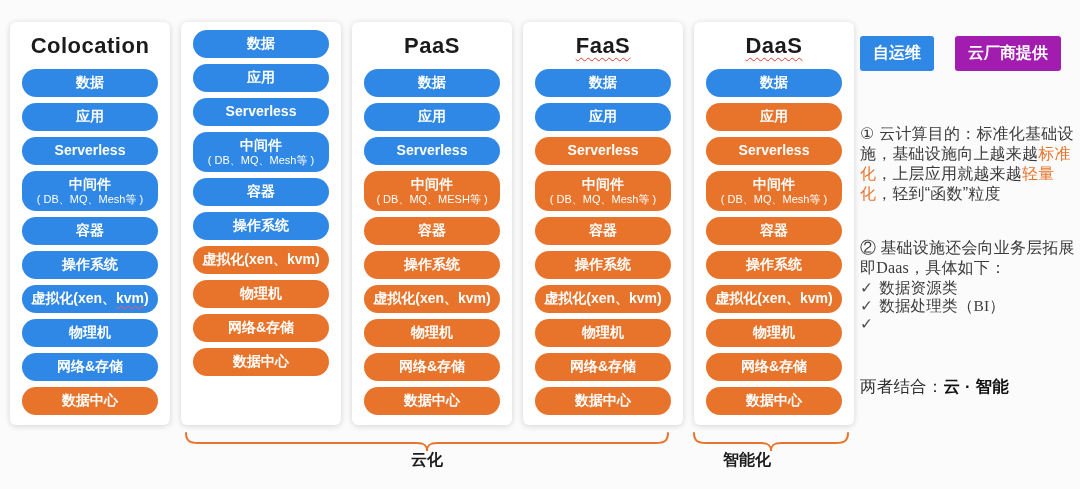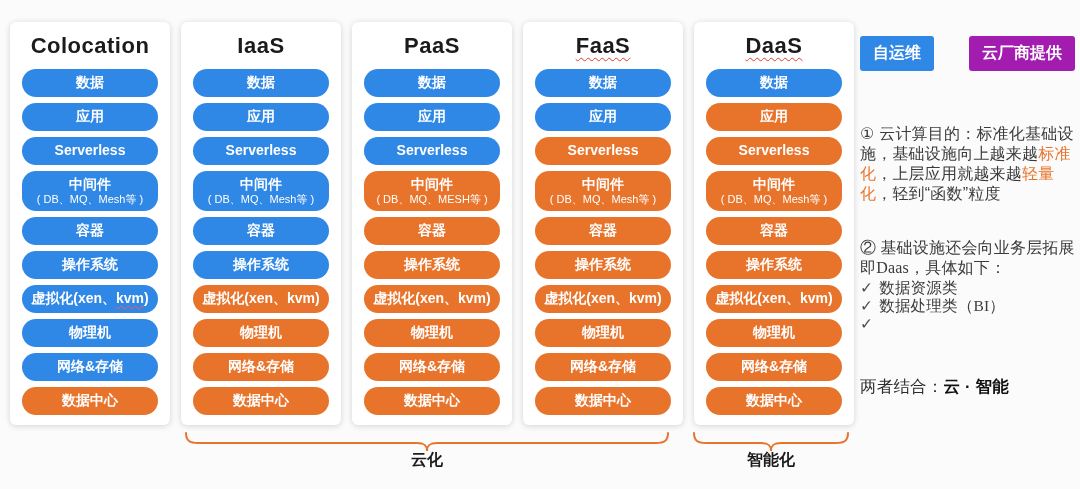--- a/index.html
+++ b/index.html
@@ -51,21 +51,21 @@
   }
   
   .brace-svg { position:absolute; left:0; top:431px; width:1080px; height:22px; }
   .brace-label {
     position:absolute; top:450px;
     font-size:16px; font-weight:bold; color:#1c1c1c;
     transform:translateX(-50%);
   }
   
   .right-panel { position:absolute; left:860px; top:36px; width:218px; }
-  .legend { display:flex; gap:35px; }
+  .legend { display:flex; gap:21px; }
   .chip {
     color:#ffffff; font-size:16px; font-weight:bold;
     padding:7px 13px; border-radius:3px; white-space:nowrap;
   }
   .note {
     font-size:16px; line-height:20px; color:#3b3b3b;
     letter-spacing:0.2px;
   }
   .note1 { margin-top:53px; }
   .accent { color:#e8742c; }
@@ -109,21 +109,20 @@
         </div>
         <div class="layer" style="background: rgb(47, 135, 230);">
           <div>网络&amp;存储</div>
         </div>
         <div class="layer" style="background: rgb(232, 116, 44);">
           <div>数据中心</div>
         </div>
       </div>
     </div>
     <div class="card">
-      <div class="card-title">IaaS</div>
       <div class="layers">
         <div class="layer" style="background: rgb(47, 135, 230);">
           <div>数据</div>
         </div>
         <div class="layer" style="background: rgb(47, 135, 230);">
           <div>应用</div>
         </div>
         <div class="layer" style="background: rgb(47, 135, 230);">
           <div>Serverless</div>
         </div>
@@ -259,21 +258,21 @@
         </div>
       </div>
     </div>
   </div>
 
 <svg class="brace-svg" viewBox="0 0 1080 22">
   <path d="M 186,2 C 186,10 190,12 198,12 L 417,12 C 424,12 427,14 427,20 C 427,14 430,12 437,12 L 656,12 C 664,12 668,10 668,2" fill="none" stroke="#e8742c" stroke-width="2" stroke-linecap="round"></path>
   <path d="M 694,2 C 694,10 698,12 706,12 L 761,12 C 768,12 771,14 771,20 C 771,14 774,12 781,12 L 836,12 C 844,12 848,10 848,2" fill="none" stroke="#e8742c" stroke-width="2" stroke-linecap="round"></path>
 </svg>
 <div class="brace-label" style="left:427px">云化</div>
-<div class="brace-label" style="left:771px">智能化</div>
+<div class="brace-label" style="left:747px">智能化</div>
 
 <div class="right-panel">
   <div class="legend">
     <div class="chip" id="chip-self" style="background: rgb(47, 135, 230);">自运维</div>
     <div class="chip" id="chip-vendor" style="background: #a21caf;">云厂商提供</div>
   </div>
 
   <p class="note note1"><span>① 云计算目的：标准化基础设施，基础设施向上越来越</span><span class="accent">标准化</span><span>，上层应用就越来越</span><span class="accent">轻量化</span><span>，轻到“函数”粒度</span></p>
 
   <div class="note note2">

